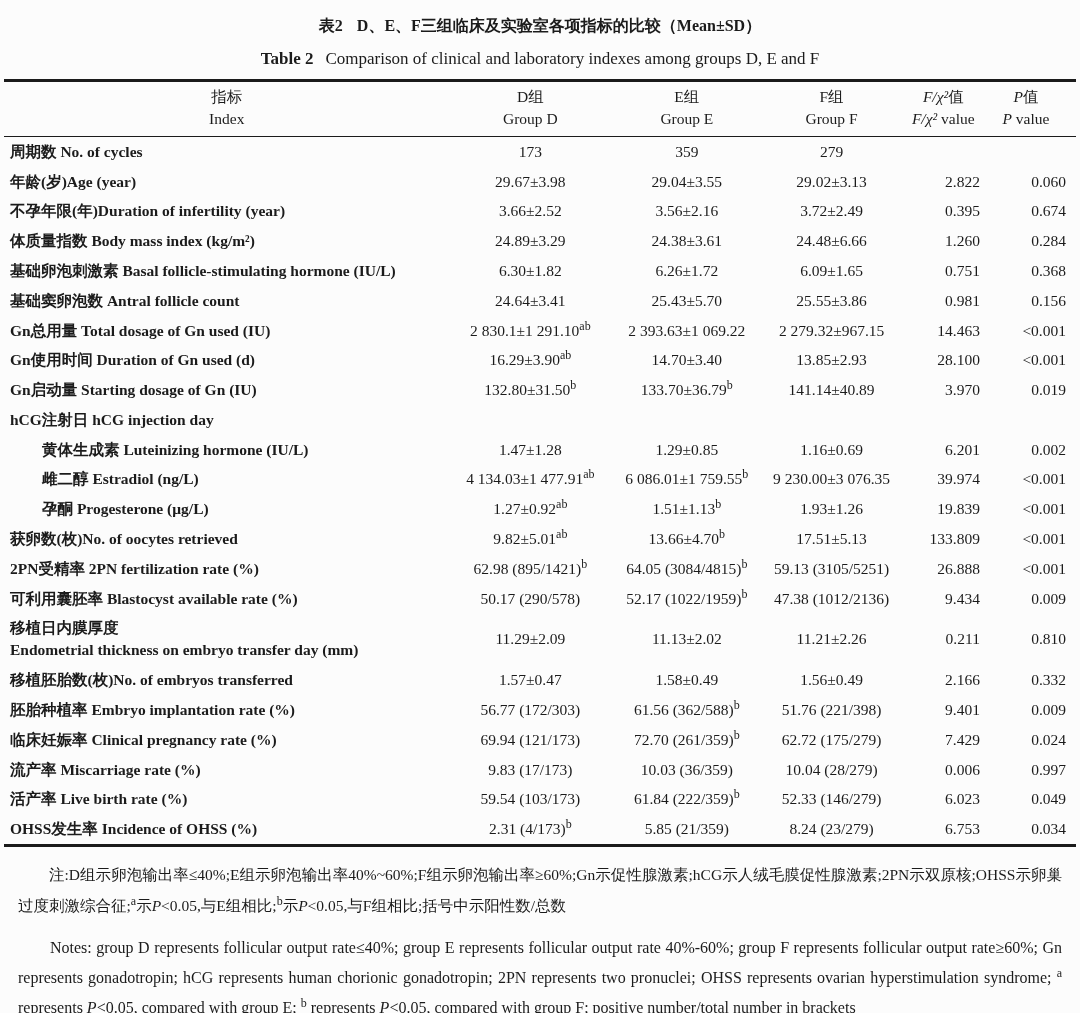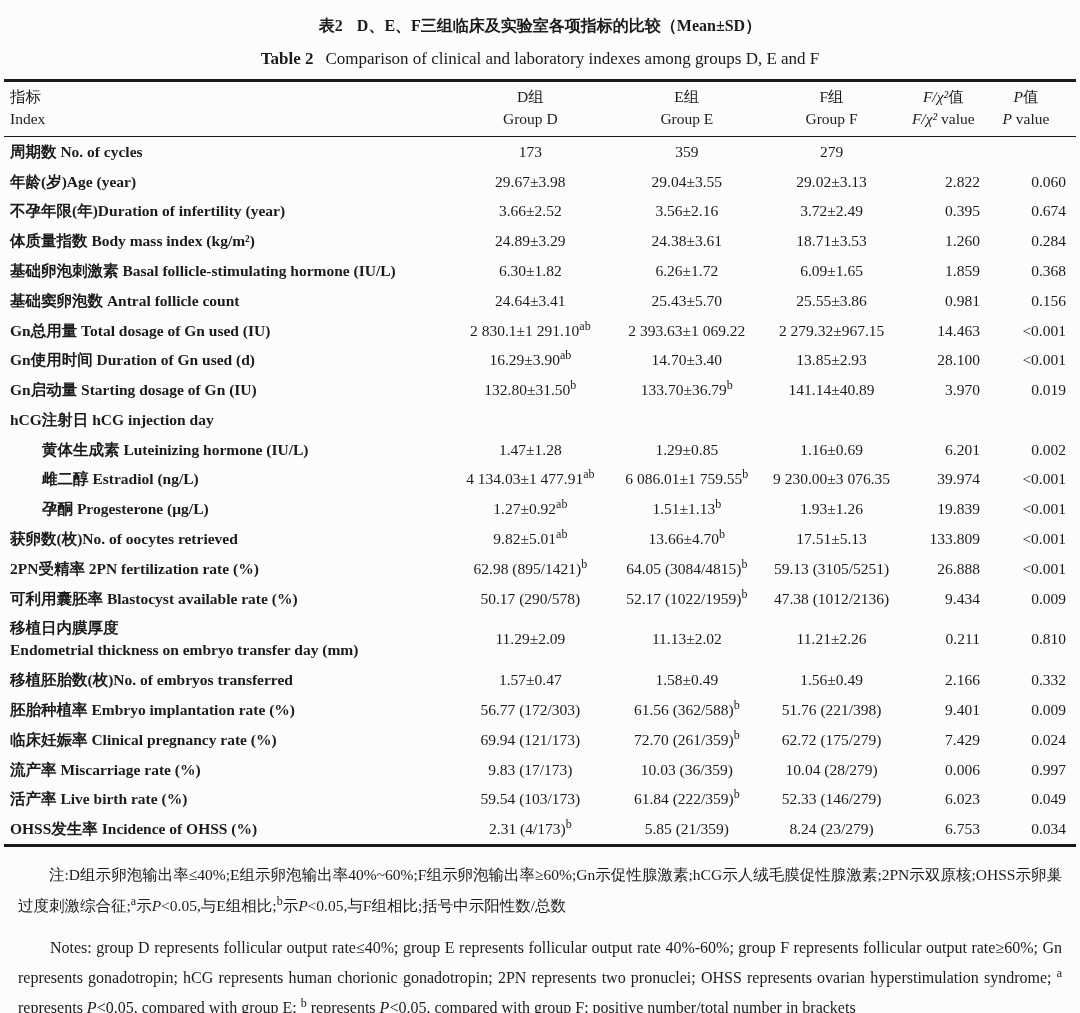--- a/index.html
+++ b/index.html
@@ -39,21 +39,21 @@
     border-bottom: 3px solid #1b1b1b;
   }
   thead th {
     font-weight: normal;
     font-size: 15.5px;
     padding: 4px 0 6px 0;
     border-bottom: 1.5px solid #1b1b1b;
     vertical-align: middle;
   }
   thead th div { line-height: 22px; }
-  th.h-index { text-align: left; padding-left: 6px; }
+  th.h-index { text-align: center; padding-left: 6px; }
   th.c { text-align: center; }
   th.r { }
   th.pad-stat, td.pad-stat { padding-right: 6px; }
   th.pad-p, td.pad-p { padding-right: 10px; }
 
   tbody td {
     font-size: 15.5px;
     line-height: 22px;
     padding: 3.9px 0;
     white-space: nowrap;
@@ -153,30 +153,30 @@
           <td class="c">3.66±2.52</td>
           <td class="c">3.56±2.16</td>
           <td class="c">3.72±2.49</td>
           <td class="r pad-stat">0.395</td>
           <td class="r pad-p">0.674</td>
         </tr>
         <tr>
           <td class="td-label">体质量指数 Body mass index (kg/m²)</td>
           <td class="c">24.89±3.29</td>
           <td class="c">24.38±3.61</td>
-          <td class="c">18.71±3.53</td>
+          <td class="c">24.48±6.66</td>
           <td class="r pad-stat">1.260</td>
           <td class="r pad-p">0.284</td>
         </tr>
         <tr>
           <td class="td-label">基础卵泡刺激素 Basal follicle-stimulating hormone (IU/L)</td>
           <td class="c">6.30±1.82</td>
           <td class="c">6.26±1.72</td>
           <td class="c">6.09±1.65</td>
-          <td class="r pad-stat">1.859</td>
+          <td class="r pad-stat">0.751</td>
           <td class="r pad-p">0.368</td>
         </tr>
         <tr>
           <td class="td-label">基础窦卵泡数 Antral follicle count</td>
           <td class="c">24.64±3.41</td>
           <td class="c">25.43±5.70</td>
           <td class="c">25.55±3.86</td>
           <td class="r pad-stat">0.981</td>
           <td class="r pad-p">0.156</td>
         </tr>

